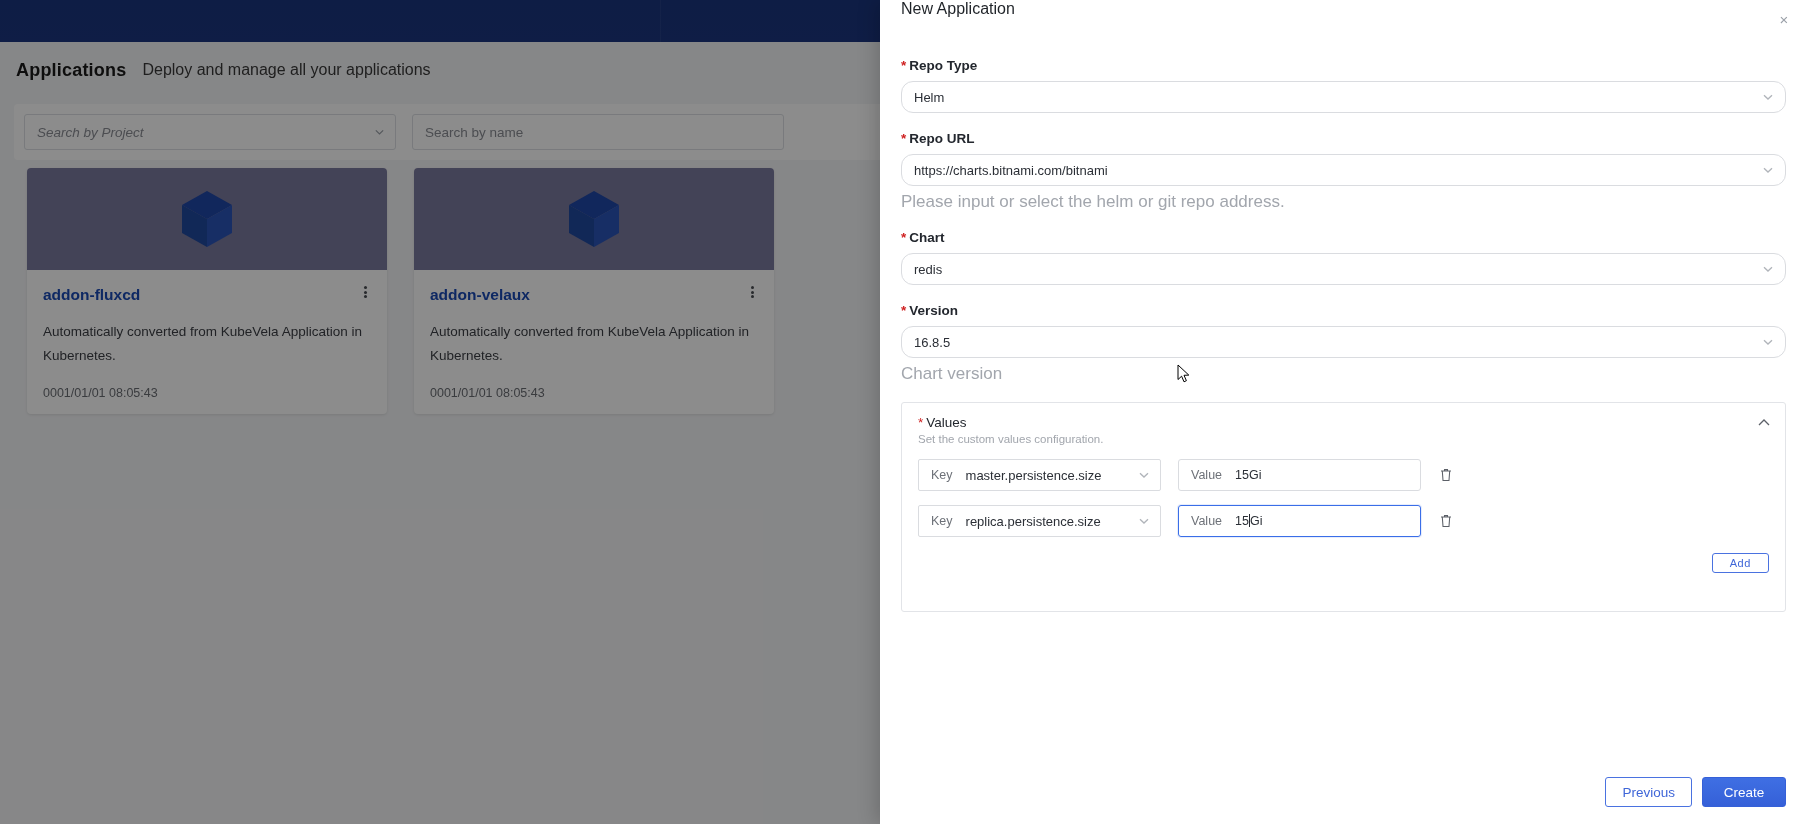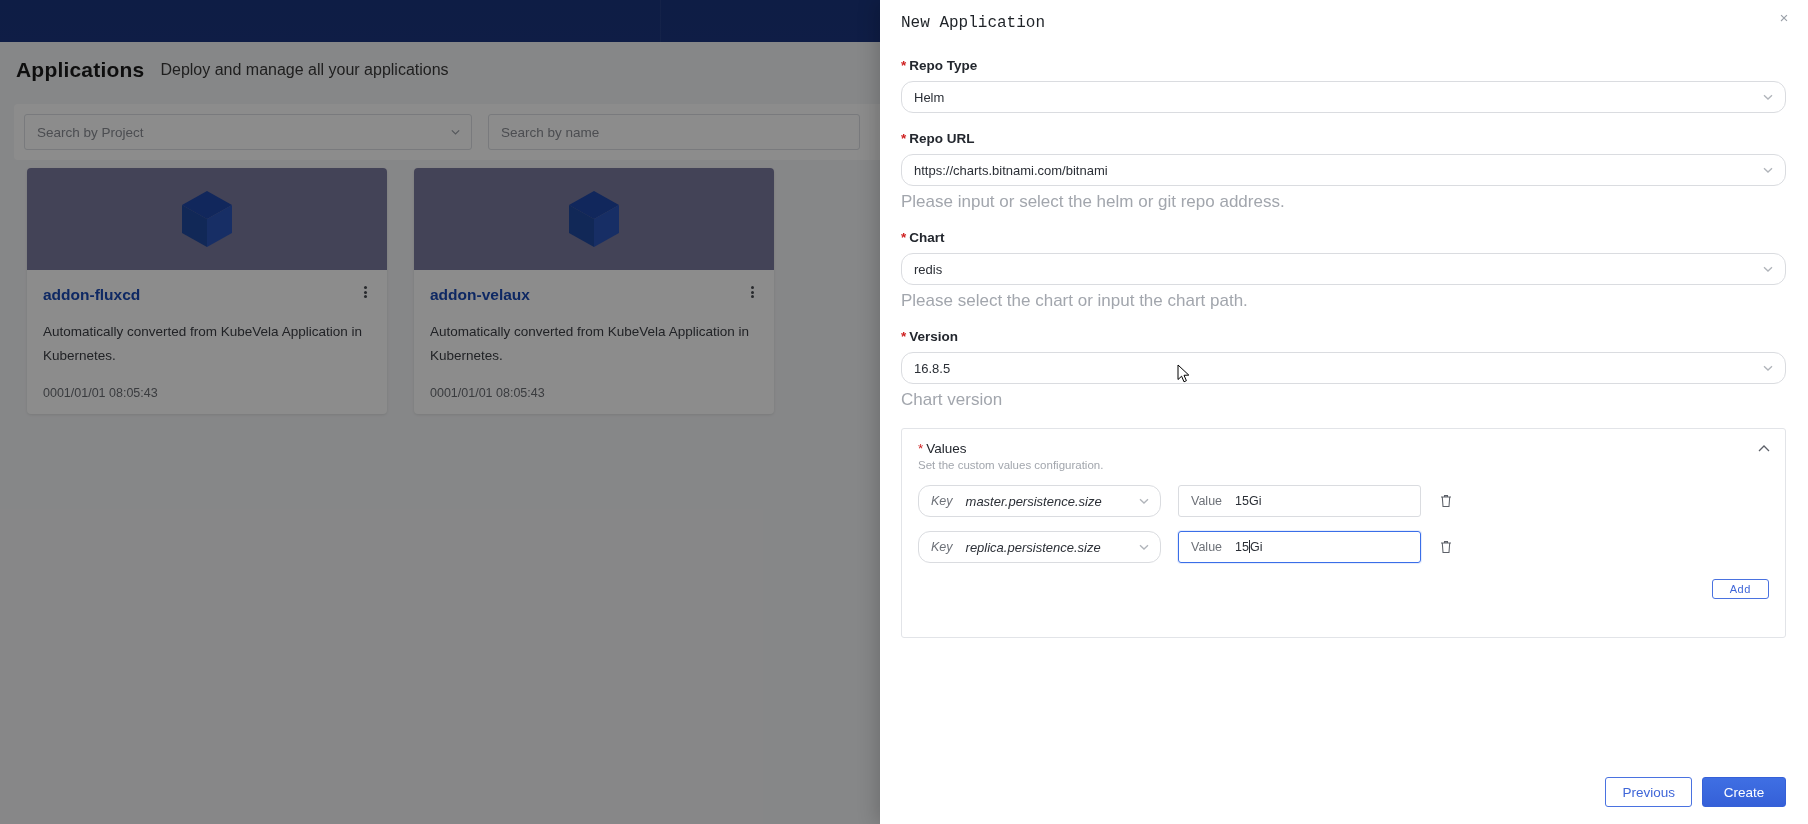--- a/index.html
+++ b/index.html
@@ -22,42 +22,42 @@
   }
   .topbar-seg {
     position: absolute; top: 0; height: 42px; width: 1px;
     background: rgba(255,255,255,0.05);
   }
   .page-head {
     position: absolute; top: 42px; left: 0; width: 1808px; height: 56px;
     display: flex; align-items: center; padding-left: 16px;
   }
   .page-title {
-    font-size: 21px; font-weight: bold; color: #1a1a1a; letter-spacing: .2px;
+    font-size: 18px; font-weight: bold; color: #1a1a1a; letter-spacing: .2px;
   }
   .page-subtitle {
     font-size: 16px; color: #3a3a3a; margin-left: 16px;
   }
   .filter-bar {
     position: absolute; top: 104px; left: 14px; right: 14px; height: 56px;
     background: #ffffff;
     border-radius: 4px;
     display: flex; align-items: center; gap: 16px; padding: 0 10px;
   }
   .select-box {
     height: 36px; border: 1px solid #dcdee3; border-radius: 3px;
     background: #fff; display: flex; align-items: center;
     padding: 0 12px; position: relative;
   }
   .select-box .ph { font-size: 13.5px; color: #8a8d94; }
   .select-box .chev {
     position: absolute; right: 10px; top: 50%; transform: translateY(-50%);
     width: 11px; height: 11px; color: #9aa0a8;
   }
-  #f-project { width: 448px; }
+  #f-project { width: 372px; font-style: italic; }
   #f-env { width: 372px; }
   #f-name { width: 372px; }
 
   .cards {
     position: absolute; top: 168px; left: 27px;
     display: flex; gap: 27px;
   }
   .app-card {
     width: 360px; background: #ffffff;
     border-radius: 4px; overflow: hidden;
@@ -94,22 +94,22 @@
 
   
   .drawer {
     position: absolute; top: 0; right: 0; width: 928px; height: 824px;
     background: #ffffff;
     box-shadow: -4px 0 18px rgba(0,0,0,0.18);
     display: flex; flex-direction: column;
   }
   .drawer-head {
     height: 46px; flex: 0 0 46px;
-    display: flex; align-items: center;
-    padding: 0 10px 0 21px; position: relative; font-family: Liberation Mono, monospace;
+    display: flex; align-items: flex-start;
+    padding: 0 10px 0 21px; position: relative;
   }
   .drawer-title { font-size: 16px; color: #1f2328; }
   .drawer-close {
     position: absolute; right: 16px; top: 12px;
     font-size: 15px; color: #9aa0a8; line-height: 1;
     width: 16px; height: 16px; text-align: center;
   }
   .drawer-body {
     flex: 1 1 auto; overflow: hidden;
     padding: 12px 22px 0 21px;
@@ -142,22 +142,22 @@
   .values-title { font-size: 13.5px; color: #23272e; }
   .values-sub { font-size: 11.5px; color: #a2a6ad; margin-top: 3px; }
   .collapse-btn {
     position: absolute; right: 14px; top: 13px;
     color: #5c6068; width: 14px; height: 14px;
   }
   .kv-row {
     display: flex; align-items: center; gap: 17px; margin-top: 14px;
   }
   .kv-key {
-    width: 243px; height: 32px; border: 1px solid #dadce0; border-radius: 12px;
-    display: flex; align-items: center; padding: 0 12px; position: relative; font-style: italic;
+    width: 243px; height: 32px; border: 1px solid #dadce0; border-radius: 2px;
+    display: flex; align-items: center; padding: 0 12px; position: relative;
   }
   .kv-key .tag { font-size: 12.5px; color: #6d7178; margin-right: 13px; }
   .kv-key .val { font-size: 13px; color: #2b2f36; }
   .kv-key .chev { position: absolute; right: 10px; top: 50%; transform: translateY(-50%); color: #b0b4ba; }
   .kv-val {
     width: 243px; height: 32px; border: 1px solid #dadce0; border-radius: 3px;
     display: flex; align-items: center; padding: 0 12px;
   }
   .kv-val.focused { border: 1px solid #3a6ee8; box-shadow: 0 0 0 1px rgba(58,110,232,0.12); }
   .kv-val .tag { font-size: 12.5px; color: #6d7178; margin-right: 13px; }
@@ -305,21 +305,20 @@
       <div class="field">
         <div class="field-label">
           <span class="req">*</span><span>Chart</span>
         </div>
         <div class="input-wrap">
           <span class="val">redis</span>
           <svg class="chev" width="12" height="12" viewBox="0 0 12 12">
             <path d="M2 4.2 L6 8 L10 4.2" fill="none" stroke="currentColor" stroke-width="1.3"></path>
           </svg>
         </div>
-        <div class="help">Please select the chart or input the chart path.</div>
       </div>
 
       <div class="field">
         <div class="field-label">
           <span class="req">*</span><span>Version</span>
         </div>
         <div class="input-wrap">
           <span class="val">16.8.5</span>
           <svg class="chev" width="12" height="12" viewBox="0 0 12 12">
             <path d="M2 4.2 L6 8 L10 4.2" fill="none" stroke="currentColor" stroke-width="1.3"></path>

